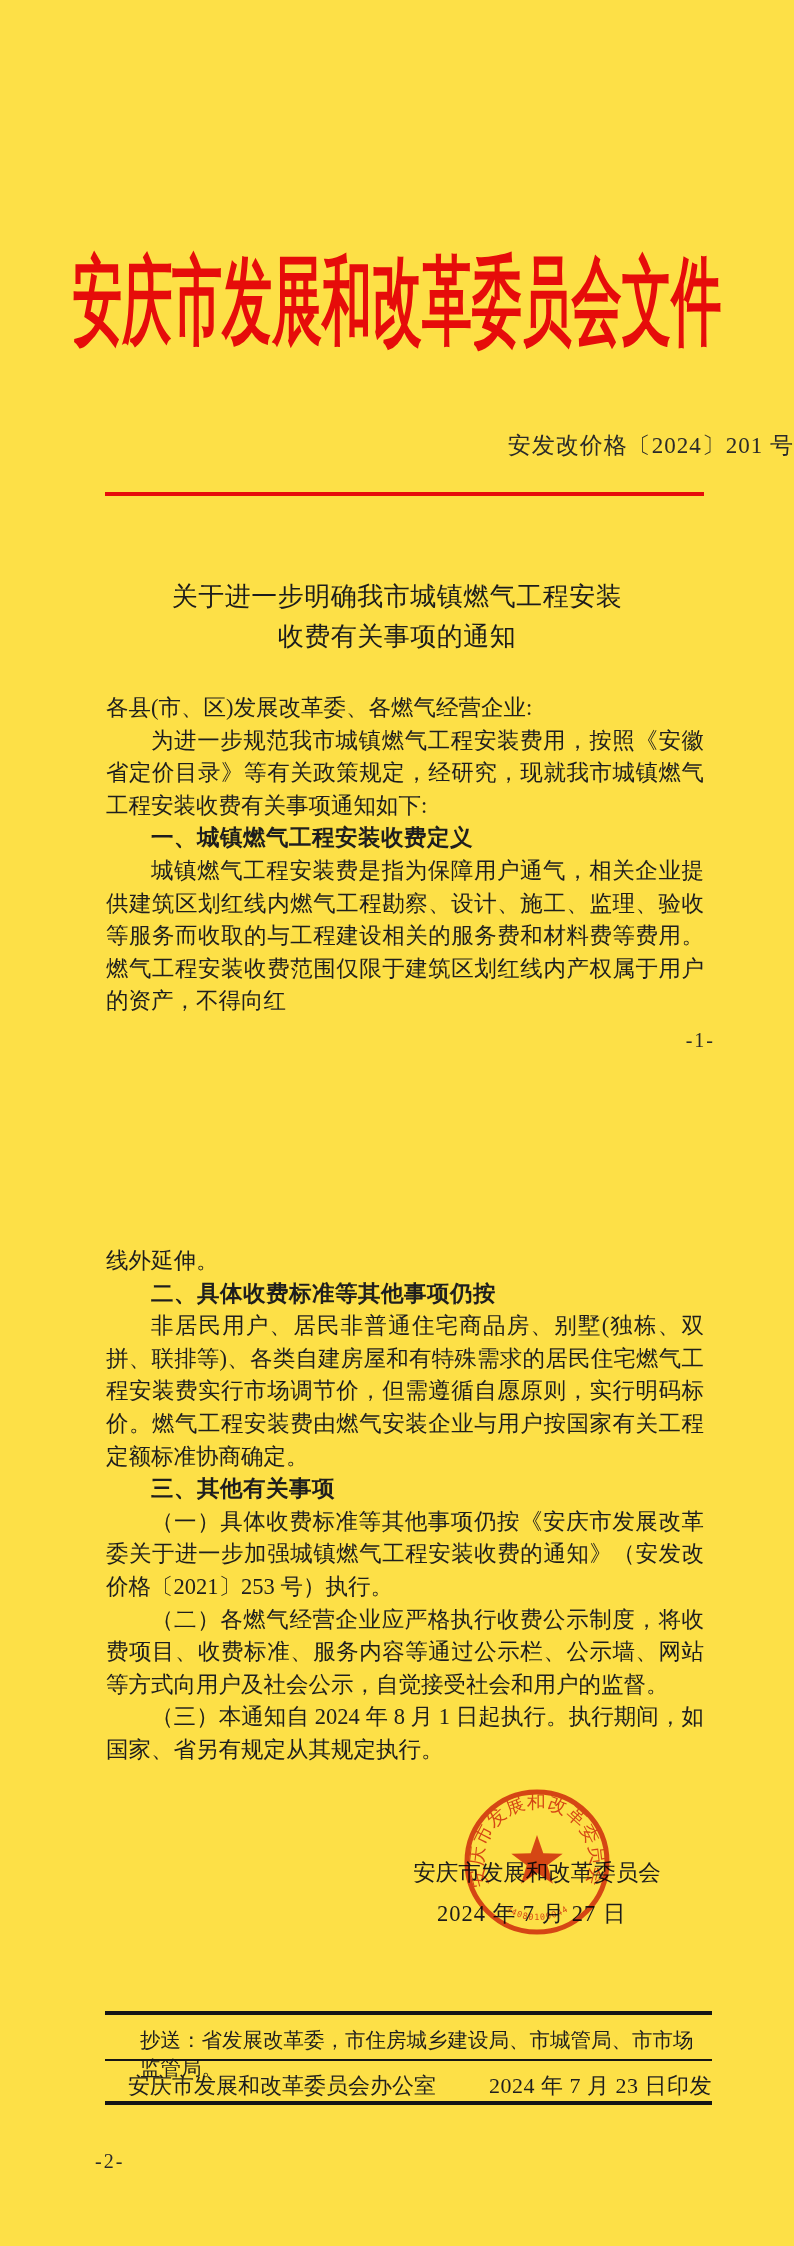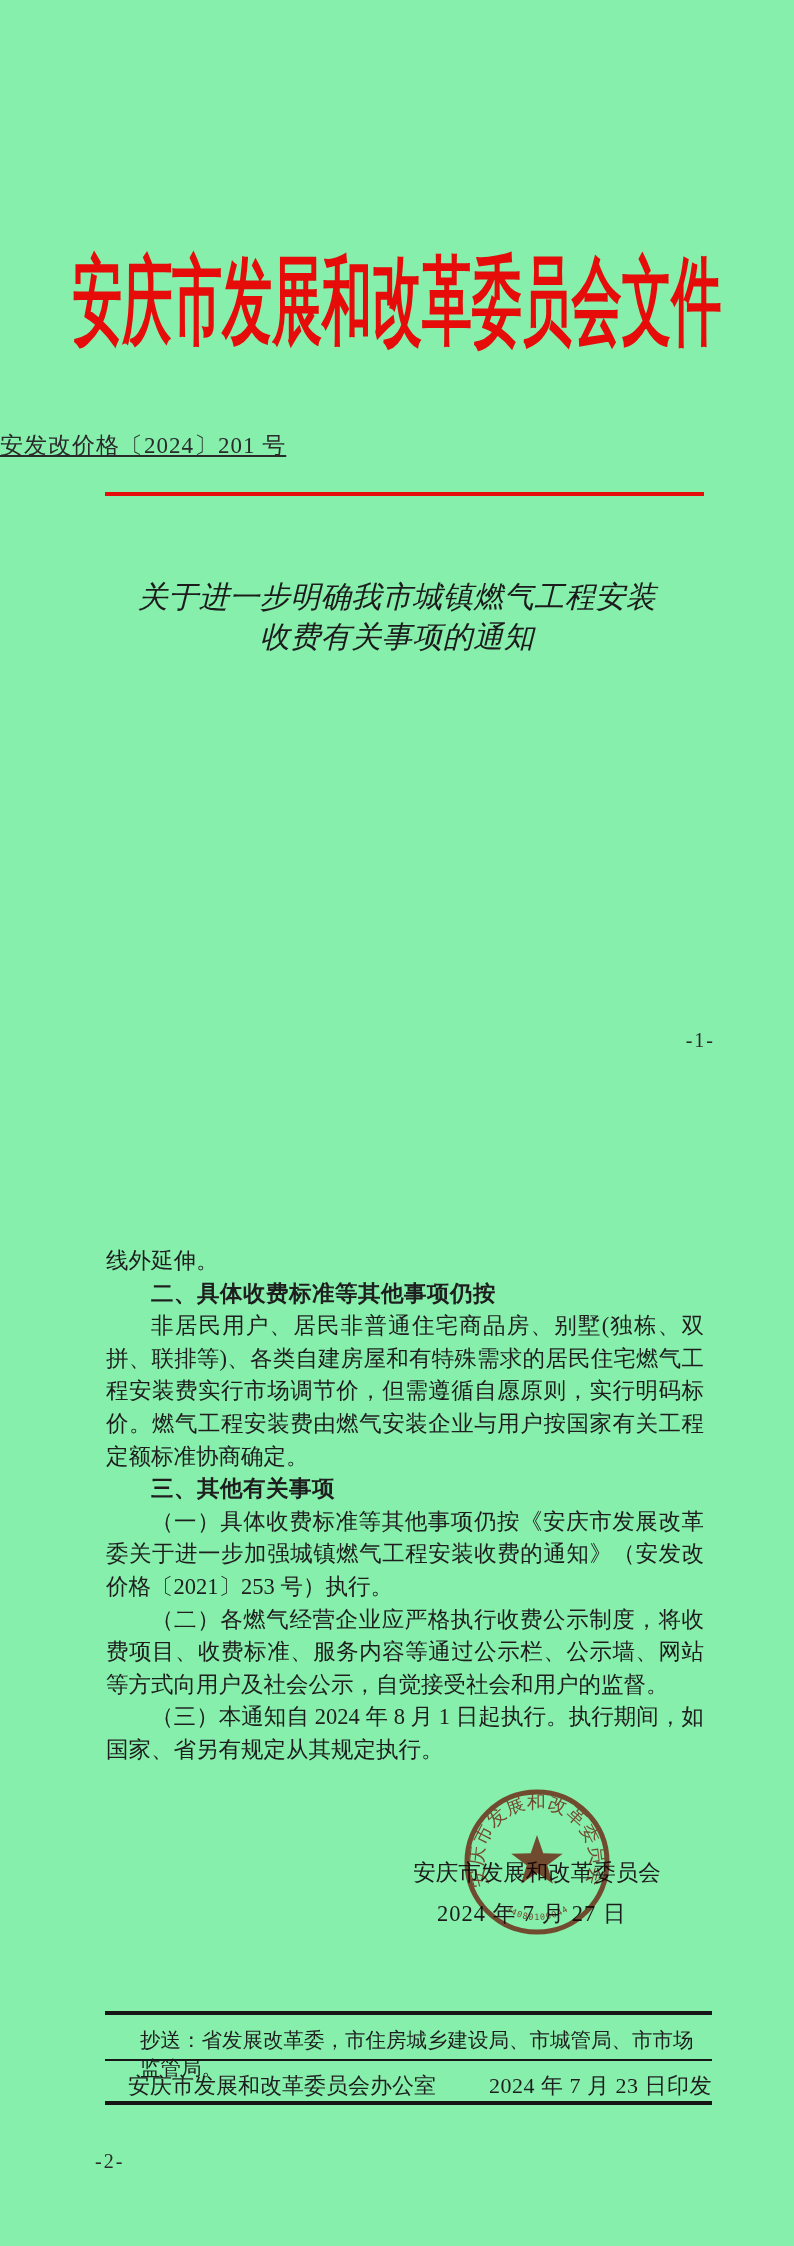--- a/index.html
+++ b/index.html
@@ -5,54 +5,52 @@
   :root{
     --header-red:#e60c0a;
     --rule-red:#e60c0a;
     --seal-red:#d2382b;
     --body-text:#1e1e1e;
   }
   html,body{margin:0;padding:0;background:#fff;}
   .page{
     position:relative;
     width:794px;height:2246px;
-    background:#86efac;
+    background:#fde047;
     overflow:hidden;
     font-family:"Liberation Serif","DejaVu Serif",serif;
     color:var(--body-text);
   }
   
   .agency-header{
     position:absolute;top:252px;left:0;width:794px;height:100px;
     display:flex;justify-content:center;align-items:center;
     white-space:nowrap;
   }
   .agency-header span{
     display:inline-block;
     font-size:96px;line-height:96px;font-weight:bold;
     color:var(--header-red);
     transform:scaleX(0.52);
     transform-origin:center;
     letter-spacing:0;
   }
   .doc-number{
     position:absolute;top:432px;left:0;width:794px;
-    text-align:left;font-size:23px;line-height:28px;color:#2a2a2a;
+    text-align:right;font-size:23px;line-height:28px;color:#2a2a2a;
     letter-spacing:1px;
-    text-decoration:underline;
   }
   .red-rule{
     position:absolute;top:492px;left:105px;width:599px;height:4px;
     background:var(--rule-red);
   }
   .doc-title{
     position:absolute;top:577px;left:0;width:794px;
-    text-align:center;font-size:30px;line-height:40px;color:#1c1c1c;
+    text-align:center;font-size:26px;line-height:40px;color:#1c1c1c;
     letter-spacing:0.5px;
-    font-style:italic;
   }
   
   .body-block{
     position:absolute;left:106px;width:598px;
     font-size:22.5px;line-height:32.6px;
     text-align:justify;color:var(--body-text);
   }
   .body-block p{margin:0;padding:0;}
   .body-block p.indent{text-indent:2em;}
   .body-block p.heading{
@@ -108,20 +106,26 @@
 
   <div class="doc-number">安发改价格〔2024〕201 号</div>
 
   <div class="red-rule"></div>
 
   <div class="doc-title">
     <div>关于进一步明确我市城镇燃气工程安装</div>
     <div>收费有关事项的通知</div>
   </div>
 
+  <div class="body-block body1">
+    <p>各县(市、区)发展改革委、各燃气经营企业:</p>
+    <p class="indent">为进一步规范我市城镇燃气工程安装费用，按照《安徽省定价目录》等有关政策规定，经研究，现就我市城镇燃气工程安装收费有关事项通知如下:</p>
+    <p class="indent heading">一、城镇燃气工程安装收费定义</p>
+    <p class="indent">城镇燃气工程安装费是指为保障用户通气，相关企业提供建筑区划红线内燃气工程勘察、设计、施工、监理、验收等服务而收取的与工程建设相关的服务费和材料费等费用。燃气工程安装收费范围仅限于建筑区划红线内产权属于用户的资产，不得向红</p>
+  </div>
 
   <div class="pageno pageno1">-1-</div>
 
   <div class="body-block body2">
     <p>线外延伸。</p>
     <p class="indent heading">二、具体收费标准等其他事项仍按</p>
     <p class="indent">非居民用户、居民非普通住宅商品房、别墅(独栋、双拼、联排等)、各类自建房屋和有特殊需求的居民住宅燃气工程安装费实行市场调节价，但需遵循自愿原则，实行明码标价。燃气工程安装费由燃气安装企业与用户按国家有关工程定额标准协商确定。</p>
     <p class="indent heading">三、其他有关事项</p>
     <p class="indent">（一）具体收费标准等其他事项仍按《安庆市发展改革委关于进一步加强城镇燃气工程安装收费的通知》（安发改价格〔2021〕253 号）执行。</p>
     <p class="indent">（二）各燃气经营企业应严格执行收费公示制度，将收费项目、收费标准、服务内容等通过公示栏、公示墙、网站等方式向用户及社会公示，自觉接受社会和用户的监督。</p>

